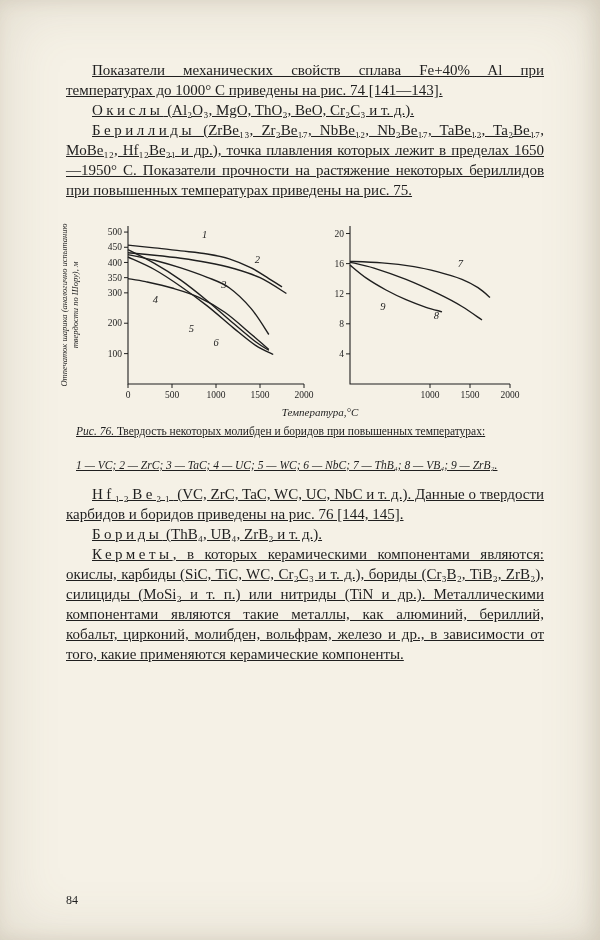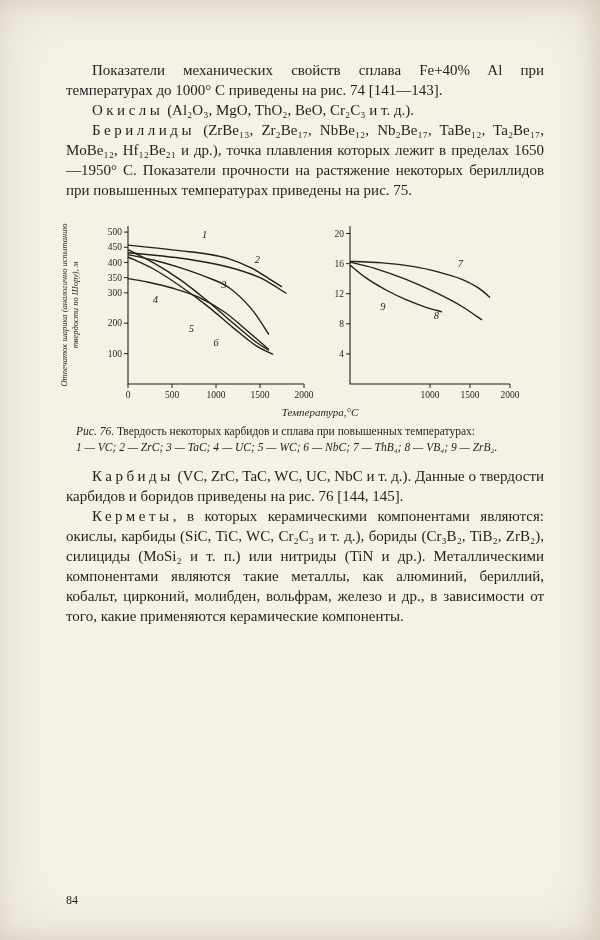--- a/index.html
+++ b/index.html
@@ -2,28 +2,29 @@
 <html><head>
 <meta charset="utf-8">
 <style>
   html,body{margin:0;padding:0;background:#8a8578;}
   .page{
     position:relative;width:600px;height:940px;margin:0 auto;
     background:#f5f1e6;color:#1f1f1f;box-sizing:border-box;
     padding:60px 56px 0 66px;overflow:hidden;
     font-family:"Liberation Serif","DejaVu Serif",serif;
     box-shadow:inset 0 0 60px rgba(120,105,80,.18), inset -6px 0 18px rgba(120,105,80,.15);
+    text-decoration:underline;
   }
   p{margin:0;font-size:15px;line-height:20px;text-align:justify;text-indent:26px;}
   .spaced{letter-spacing:3.5px;word-spacing:4px;margin-top:13px;}
   figure.fig{margin:10px 0 2px -8px;padding:0;}
   figure.fig svg{display:block;}
   figcaption.caption{margin:2px 6px 12px 18px;font-size:11.5px;line-height:14px;text-align:justify;text-indent:0;}
   .cap-fig{font-style:italic;}
-  .cap-legend{font-style:italic;margin-top:2px;}
+  .cap-legend{font-style:italic;margin-top:20px;}
   .pagenum{position:absolute;left:66px;bottom:32px;font-size:12px;}
 </style>
 </head>
 <body>
 
 <div class="page">
 
   <p>Показатели механических свойств сплава Fe+40% Al при температурах до 1000° С приведены на рис. 74 [141—143].</p>
 
   <p><span class="spaced">Окислы</span><span> (Al₂O₃, MgO, ThO₂, BeO, Cr₂C₃ и т. д.).</span></p>
@@ -94,26 +95,27 @@
           <path d="M292.0,51.4 C297.3,51.6 313.3,52.0 324.0,52.9 C334.7,53.7 346.7,55.1 356.0,56.6 C365.3,58.1 372.0,59.8 380.0,61.9 C388.0,64.0 397.3,66.8 404.0,69.4 C410.7,72.1 415.3,74.7 420.0,77.7 C424.7,80.7 430.0,85.8 432.0,87.5" fill="none" stroke="#1f1f1f" stroke-width="1.4"></path>
           <text x="402.4" y="57.38095238095238" fill="#1f1f1f" font-size="10.5" text-anchor="middle" font-family="&quot;Liberation Serif&quot;,&quot;DejaVu Serif&quot;,serif" font-style="italic">7</text>
           <path d="M292.0,52.1 C296.0,53.1 306.7,55.2 316.0,58.1 C325.3,61.0 337.3,65.2 348.0,69.4 C358.7,73.7 370.7,79.2 380.0,83.7 C389.3,88.2 396.7,92.1 404.0,96.5 C411.3,100.9 420.7,107.8 424.0,110.0" fill="none" stroke="#1f1f1f" stroke-width="1.4"></path>
           <text x="378.4" y="108.54285714285714" fill="#1f1f1f" font-size="10.5" text-anchor="middle" font-family="&quot;Liberation Serif&quot;,&quot;DejaVu Serif&quot;,serif" font-style="italic">8</text>
           <path d="M292.0,55.1 C294.7,57.3 302.0,63.8 308.0,67.9 C314.0,72.1 321.3,76.3 328.0,80.0 C334.7,83.6 341.3,86.8 348.0,89.7 C354.7,92.6 362.0,95.3 368.0,97.3 C374.0,99.3 381.3,101.0 384.0,101.8" fill="none" stroke="#1f1f1f" stroke-width="1.4"></path>
           <text x="324.8" y="99.51428571428572" fill="#1f1f1f" font-size="10.5" text-anchor="middle" font-family="&quot;Liberation Serif&quot;,&quot;DejaVu Serif&quot;,serif" font-style="italic">9</text>
         </g>
         <text x="262" y="206" fill="#1f1f1f" font-size="11" text-anchor="middle" font-family="&quot;Liberation Serif&quot;,&quot;DejaVu Serif&quot;,serif" font-style="italic">Температура,°С</text>
       </svg>
     <figcaption class="caption">
-      <div><span class="cap-fig">Рис. 76.</span> <span>Твердость некоторых карбидов и сплава при повышенных температурах:</span></div>
+      <div><span class="cap-fig">Рис. 76.</span> <span>Твердость некоторых молибден и боридов при повышенных температурах:</span></div>
       <div class="cap-legend">1 — VC;  2 — ZrC;  3 — TaC;  4 — UC;  5 — WC;  6 — NbC;  7 — ThB₄;  8 — VB₄;  9 — ZrB₂.</div>
     </figcaption>
   </figure>
 
 
-  <p><span class="spaced">Карбиды</span><span> (VC, ZrC, TaC, WC, UC, NbC и т. д.). Данные о твердости карбидов и боридов приведены на рис. 76 [144, 145].</span></p>
+  <p><span class="spaced">Hf₁₂Be₂₁</span><span> (VC, ZrC, TaC, WC, UC, NbC и т. д.). Данные о твердости карбидов и боридов приведены на рис. 76 [144, 145].</span></p>
 
+  <p><span class="spaced">Бориды</span><span> (ThB₄, UB₄, ZrB₂ и т. д.).</span></p>
 
 
   <p><span class="spaced">Керметы</span><span>, в которых керамическими компонентами являются: окислы, карбиды (SiC, TiC, WC, Cr₂C₃ и т. д.), бориды (Cr₃B₂, TiB₂, ZrB₂), силициды (MoSi₂ и т. п.) или нитриды (TiN и др.). Металлическими компонентами являются такие металлы, как алюминий, бериллий, кобальт, цирконий, молибден, вольфрам, железо и др., в зависимости от того, какие применяются керамические компоненты.</span></p>
 
   <div class="pagenum">84</div>
 </div>
 
 </body></html>

